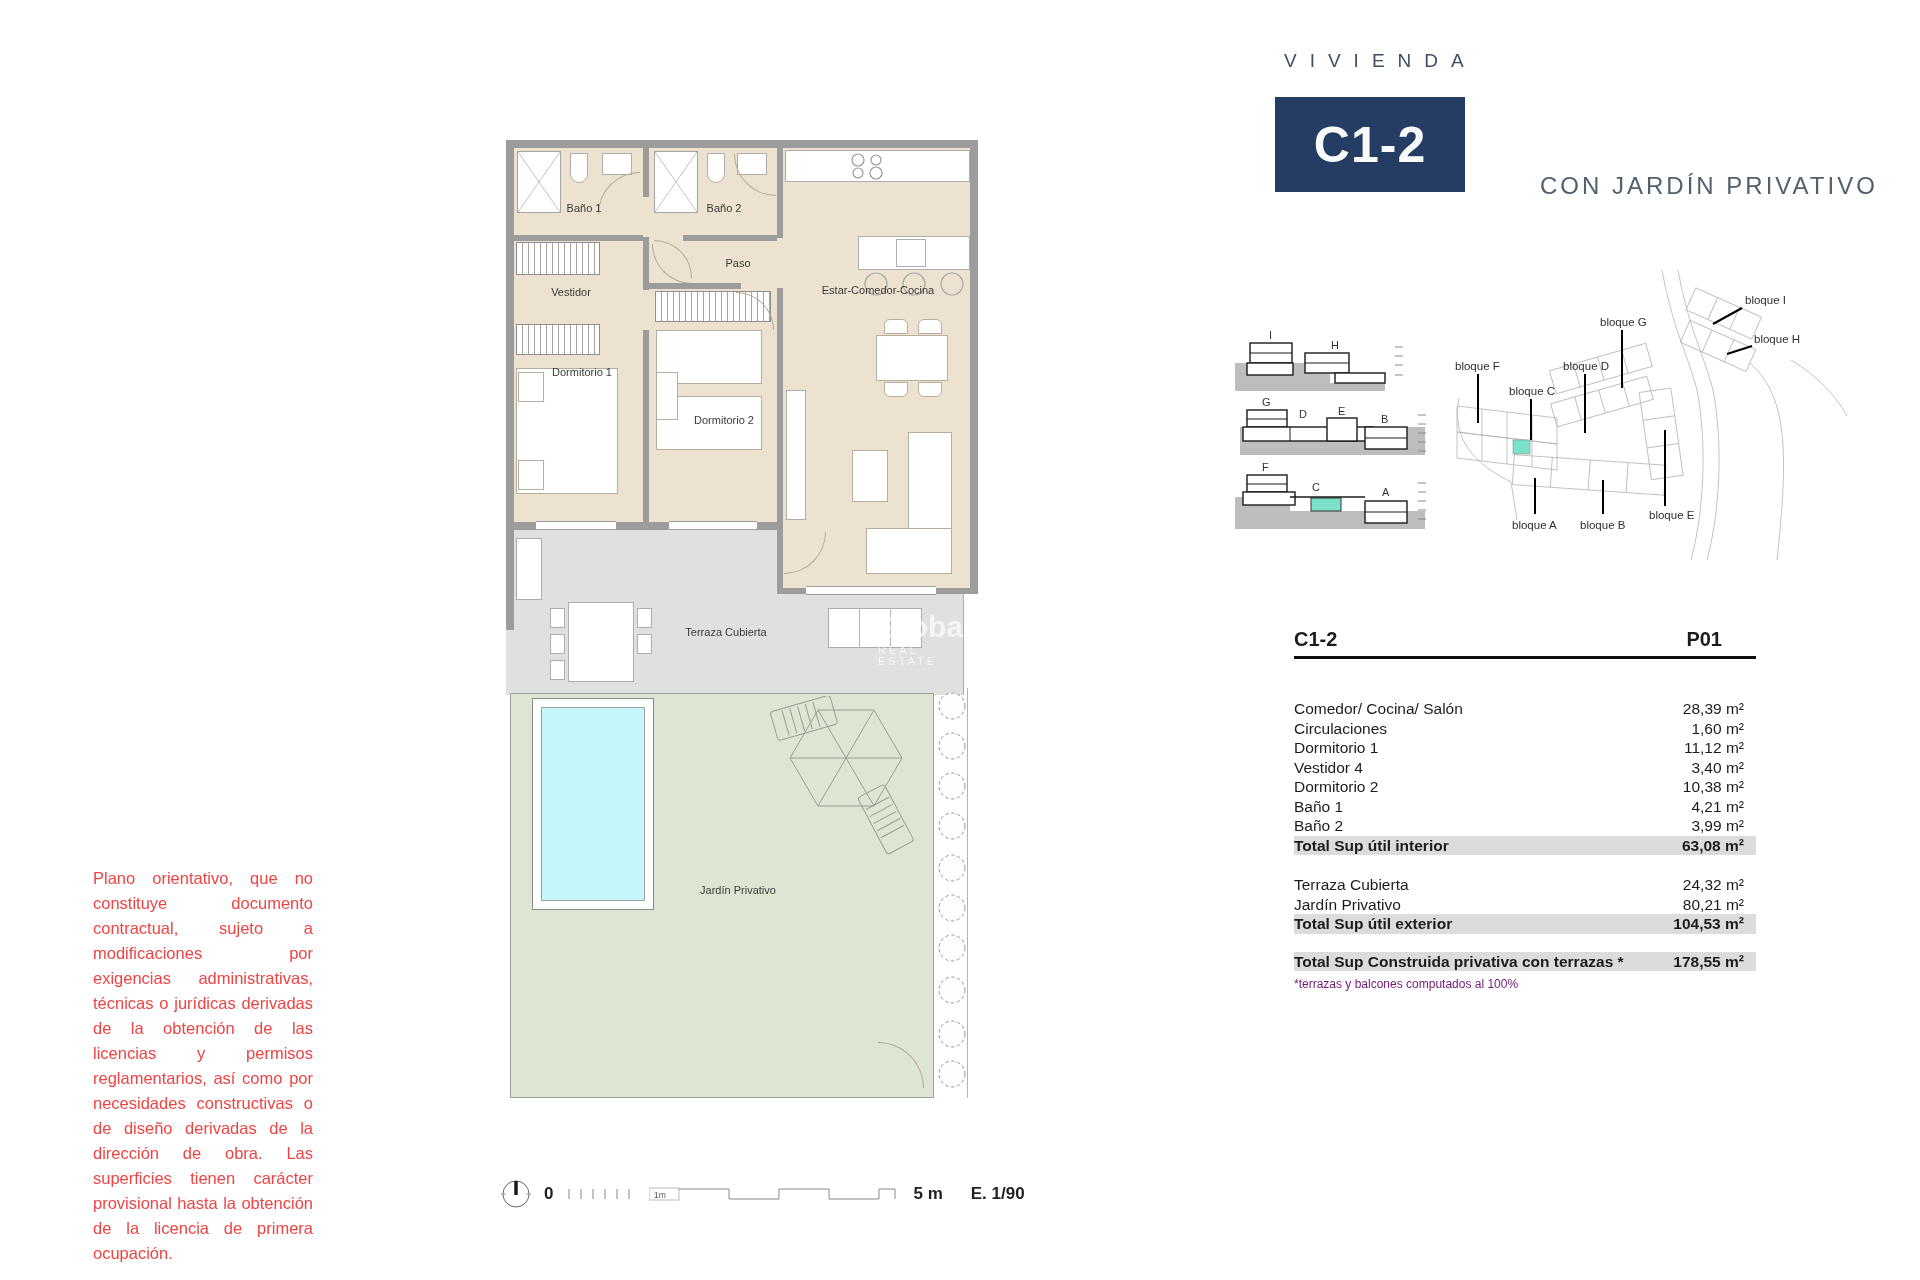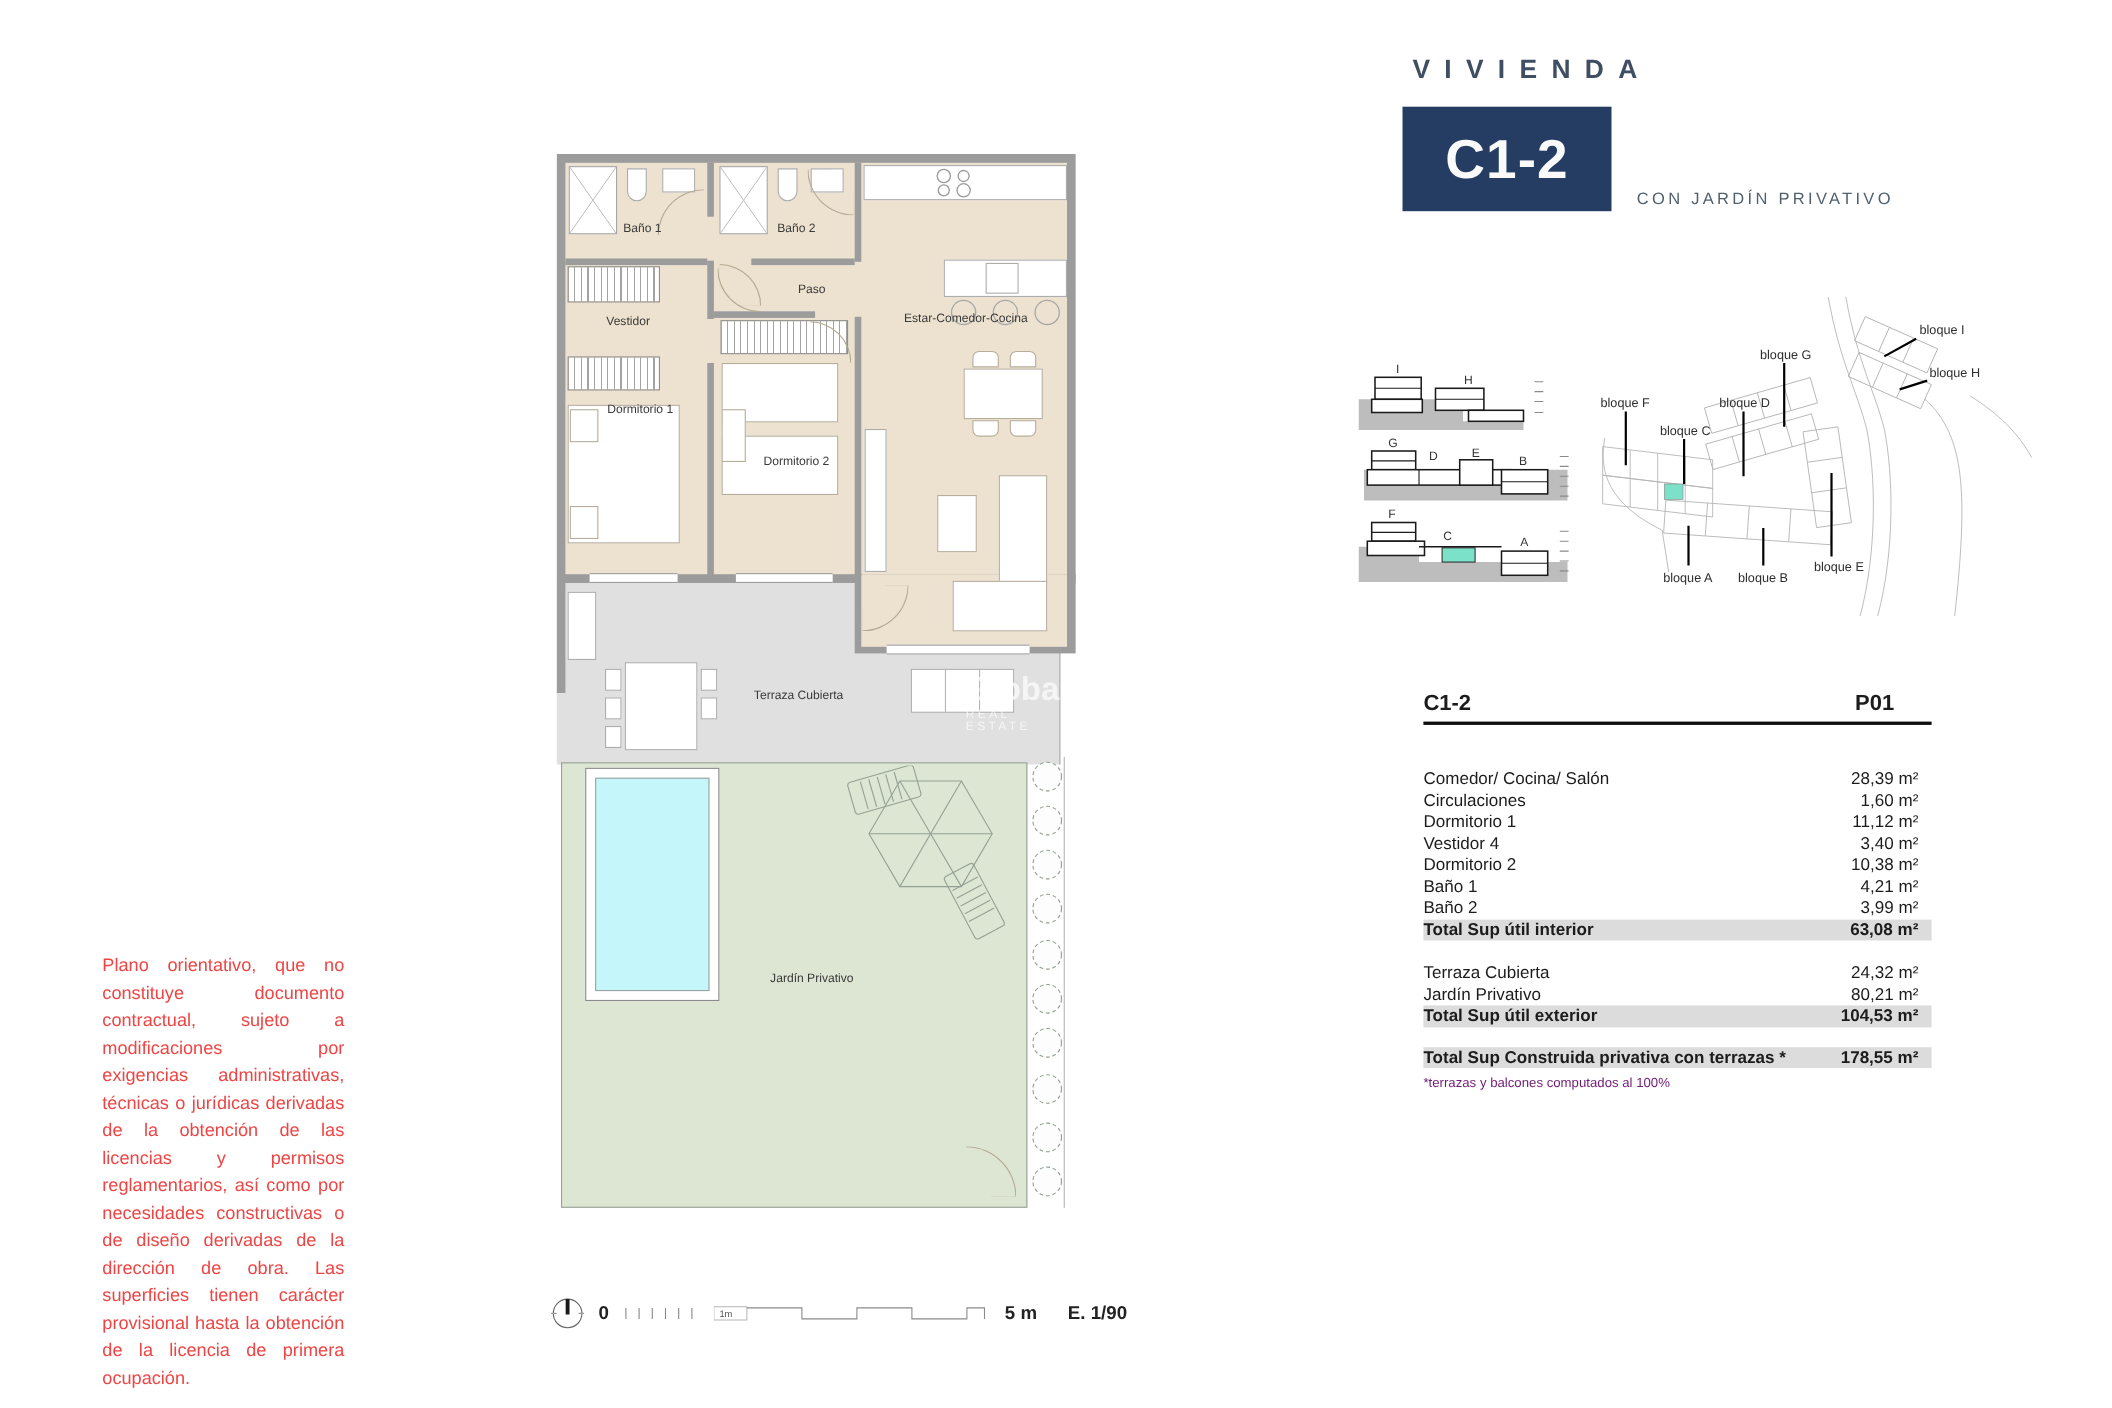--- a/index.html
+++ b/index.html
@@ -1,22 +1,22 @@
 <!DOCTYPE html>
 <html><head>
 <meta charset="utf-8">
 <style>
   html,body{margin:0;padding:0;background:#fff;}
   body{width:1920px;height:1280px;position:relative;font-family:"Liberation Sans",sans-serif;overflow:hidden;}
   .a{position:absolute;}
   
-  .viv-title{left:1284px;top:50px;font-size:24px;letter-spacing:13px;color:#3f4e63;font-weight:700;}
+  .viv-title{left:1284px;top:50px;font-size:19px;letter-spacing:13px;color:#3f4e63;font-weight:400;}
   .unit-box{left:1275px;top:97px;width:190px;height:95px;background:#253d63;display:flex;align-items:center;justify-content:center;}
   .unit-box span{color:#fafafa;font-size:50px;font-weight:bold;letter-spacing:1px;}
-  .subtitle{left:1488px;top:172px;font-size:15px;letter-spacing:3px;color:#51606e;}
+  .subtitle{left:1540px;top:172px;font-size:24px;letter-spacing:3px;color:#51606e;}
   
   .areas{left:1294px;top:628px;width:462px;color:#1c1c1c;}
   .t-head{display:flex;justify-content:space-between;font-size:20px;font-weight:bold;padding-bottom:5px;border-bottom:3px solid #0d0d0d;}
   .t-head .p01{padding-right:34px;}
   .t-body{margin-top:40px;}
   .t-row{display:flex;justify-content:space-between;align-items:center;font-size:15.5px;line-height:19.5px;min-height:19.5px;}
   .t-label{flex:1;}
   .t-val{width:95px;text-align:right;padding-right:12px;white-space:nowrap;}
   .t-row.total{background:#dcdcdc;font-weight:bold;}
   .t-row.g20{margin-top:20px;}

